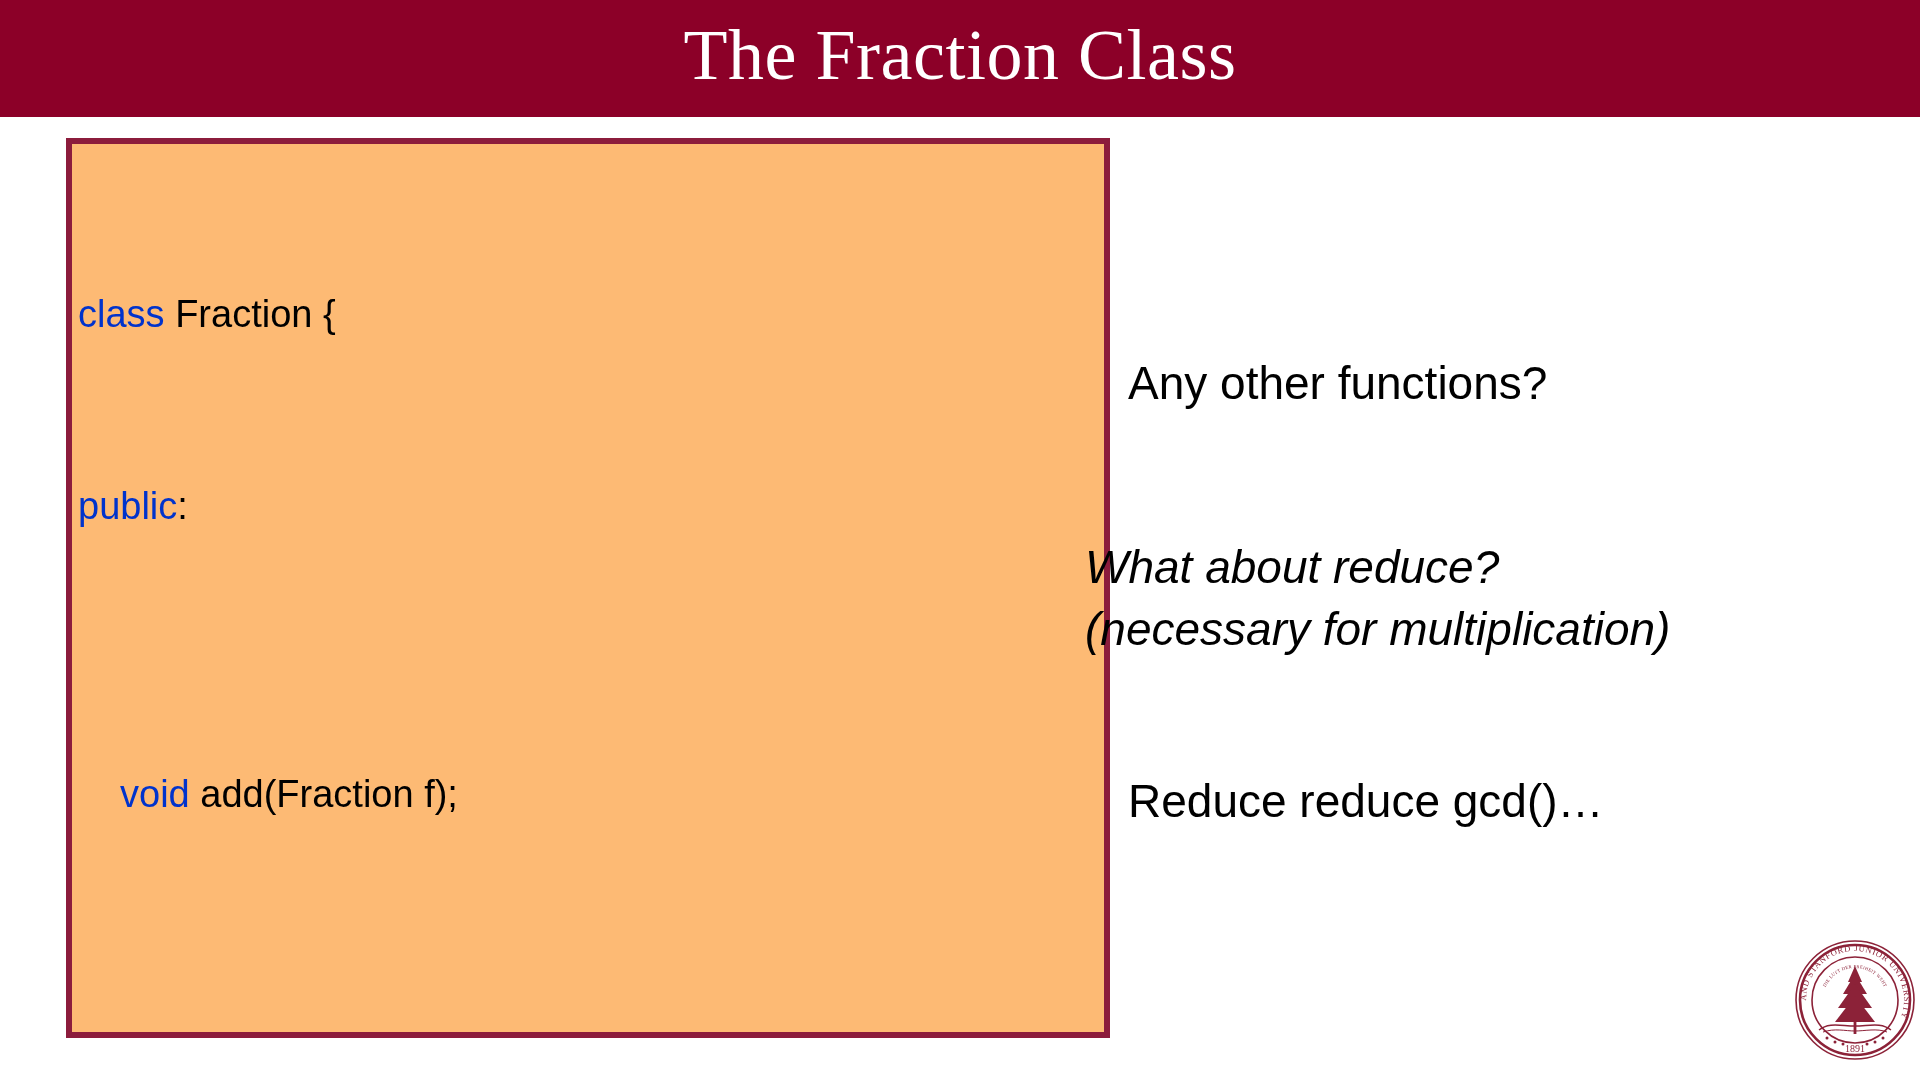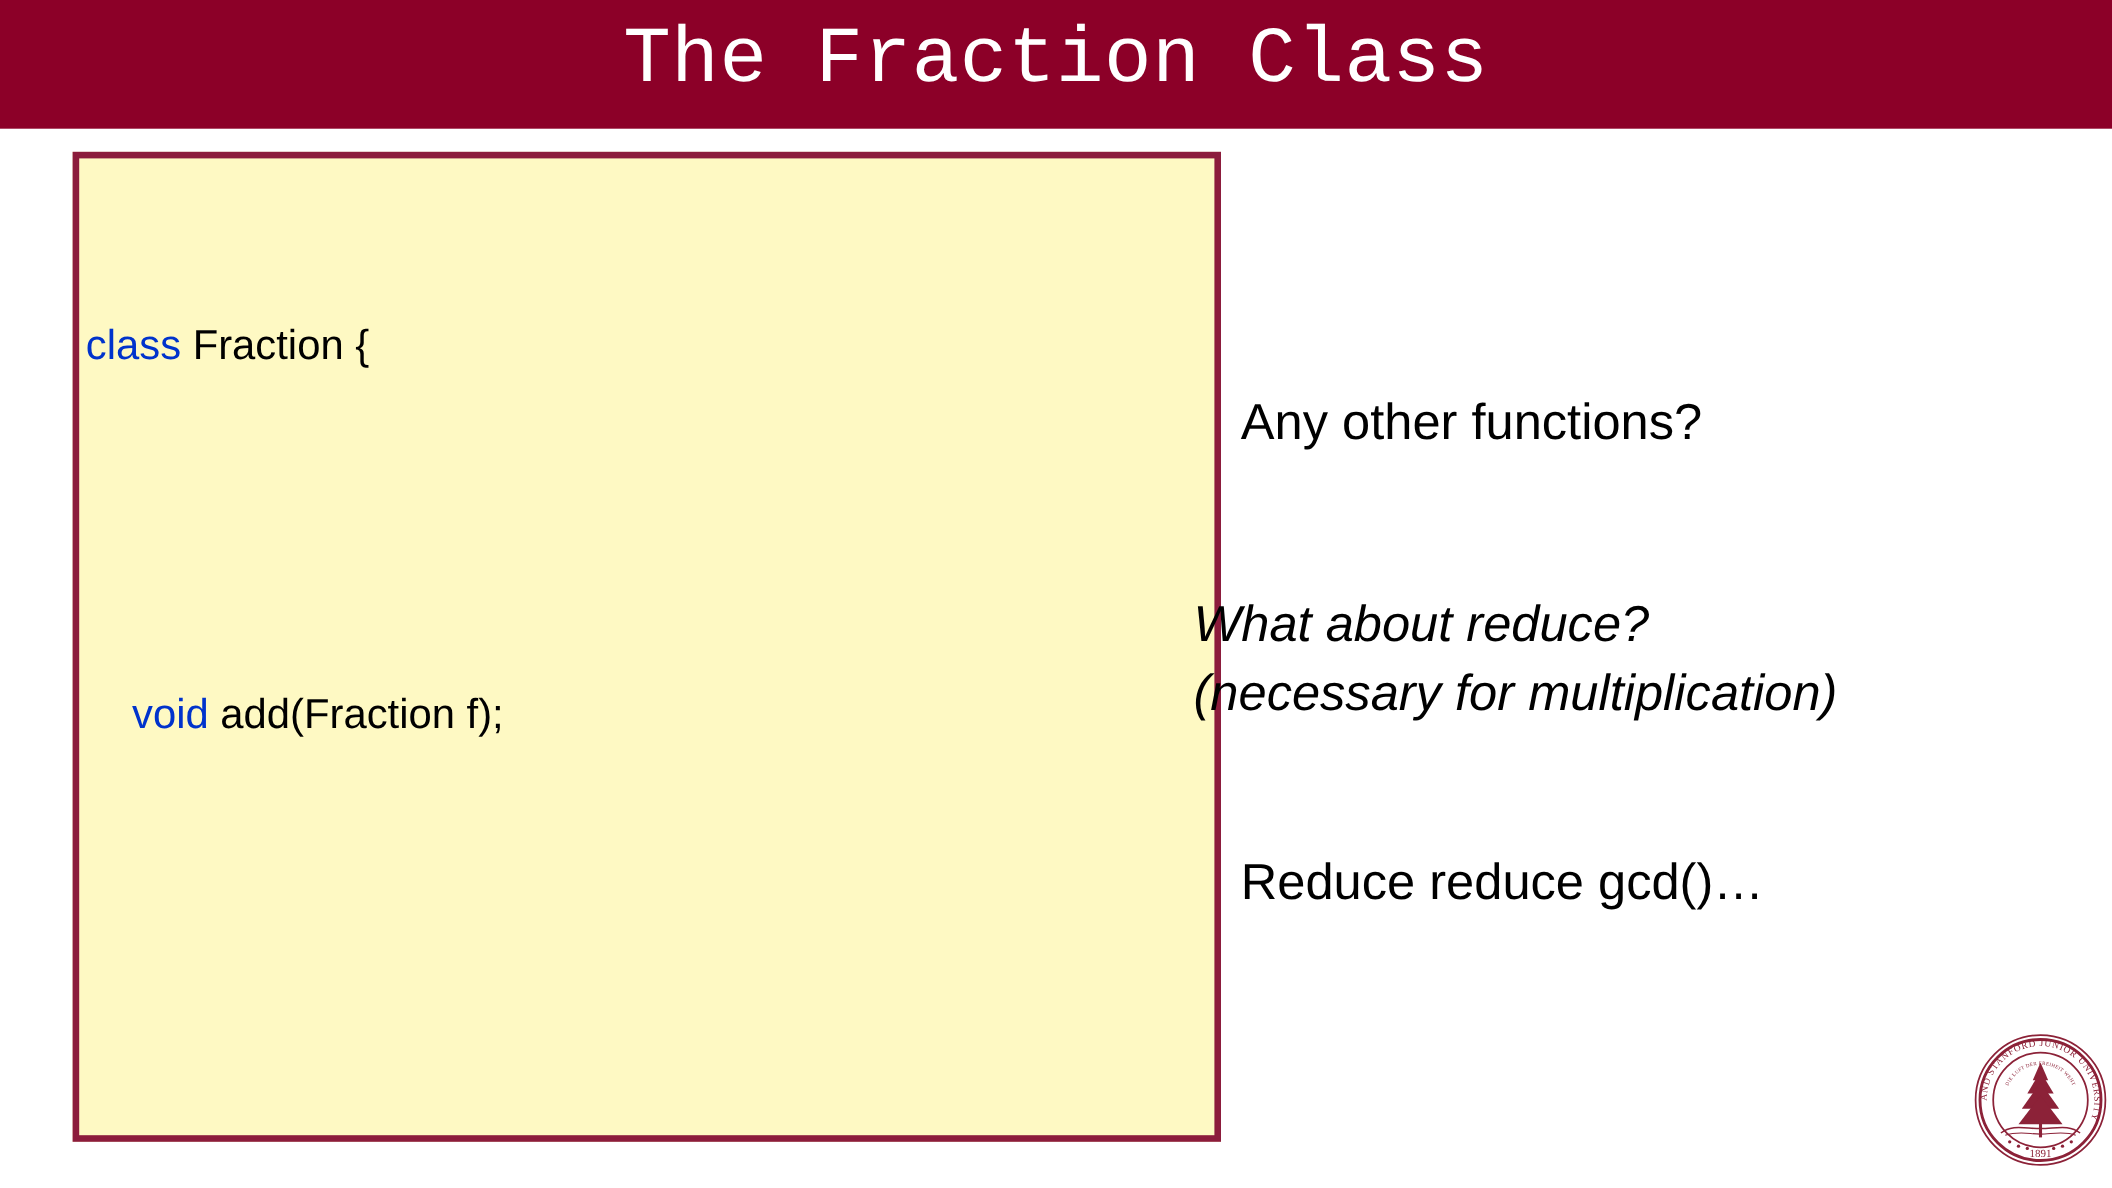--- a/index.html
+++ b/index.html
@@ -28,35 +28,35 @@
     position: absolute;
     left: 0;
     top: 0;
     width: 1920px;
     height: 117px;
     line-height: 110px;
     text-align: center;
     color: #ffffff;
     font-size: 72px;
     font-weight: normal;
-    font-family: Liberation Mono, monospace;
+    font-family: Liberation Serif, serif;
     letter-spacing: 0.5px;
     white-space: nowrap;
   }
 
   
   #code-box {
     position: absolute;
     left: 66px;
     top: 138px;
     width: 1044px;
     height: 900px;
     box-sizing: border-box;
     border: 6px solid #8c1c3c;
-    background: #fef9c3;
+    background: #fdba74;
   }
   
   #code-box::before {
     content: "";
     position: absolute;
     left: -3px; top: -3px; right: -3px; bottom: -3px;
     border: 2px solid rgba(140, 28, 60, 0.45);
     pointer-events: none;
   }
 
@@ -104,20 +104,21 @@
 
 <div id="title-bar">
   <div id="title-text">The Fraction Class</div>
 </div>
 
 <div id="code-box">
   <div id="code-text">
 
     <span class="ln"><span class="kw">class</span><span> Fraction {</span></span>
 
+    <span class="ln"><span class="kw">public</span><span>:</span></span>
 
 
 
     <span class="ln indent1"><span class="kw">void</span><span> add(Fraction f);</span></span>
 
     
 
     
 
     

